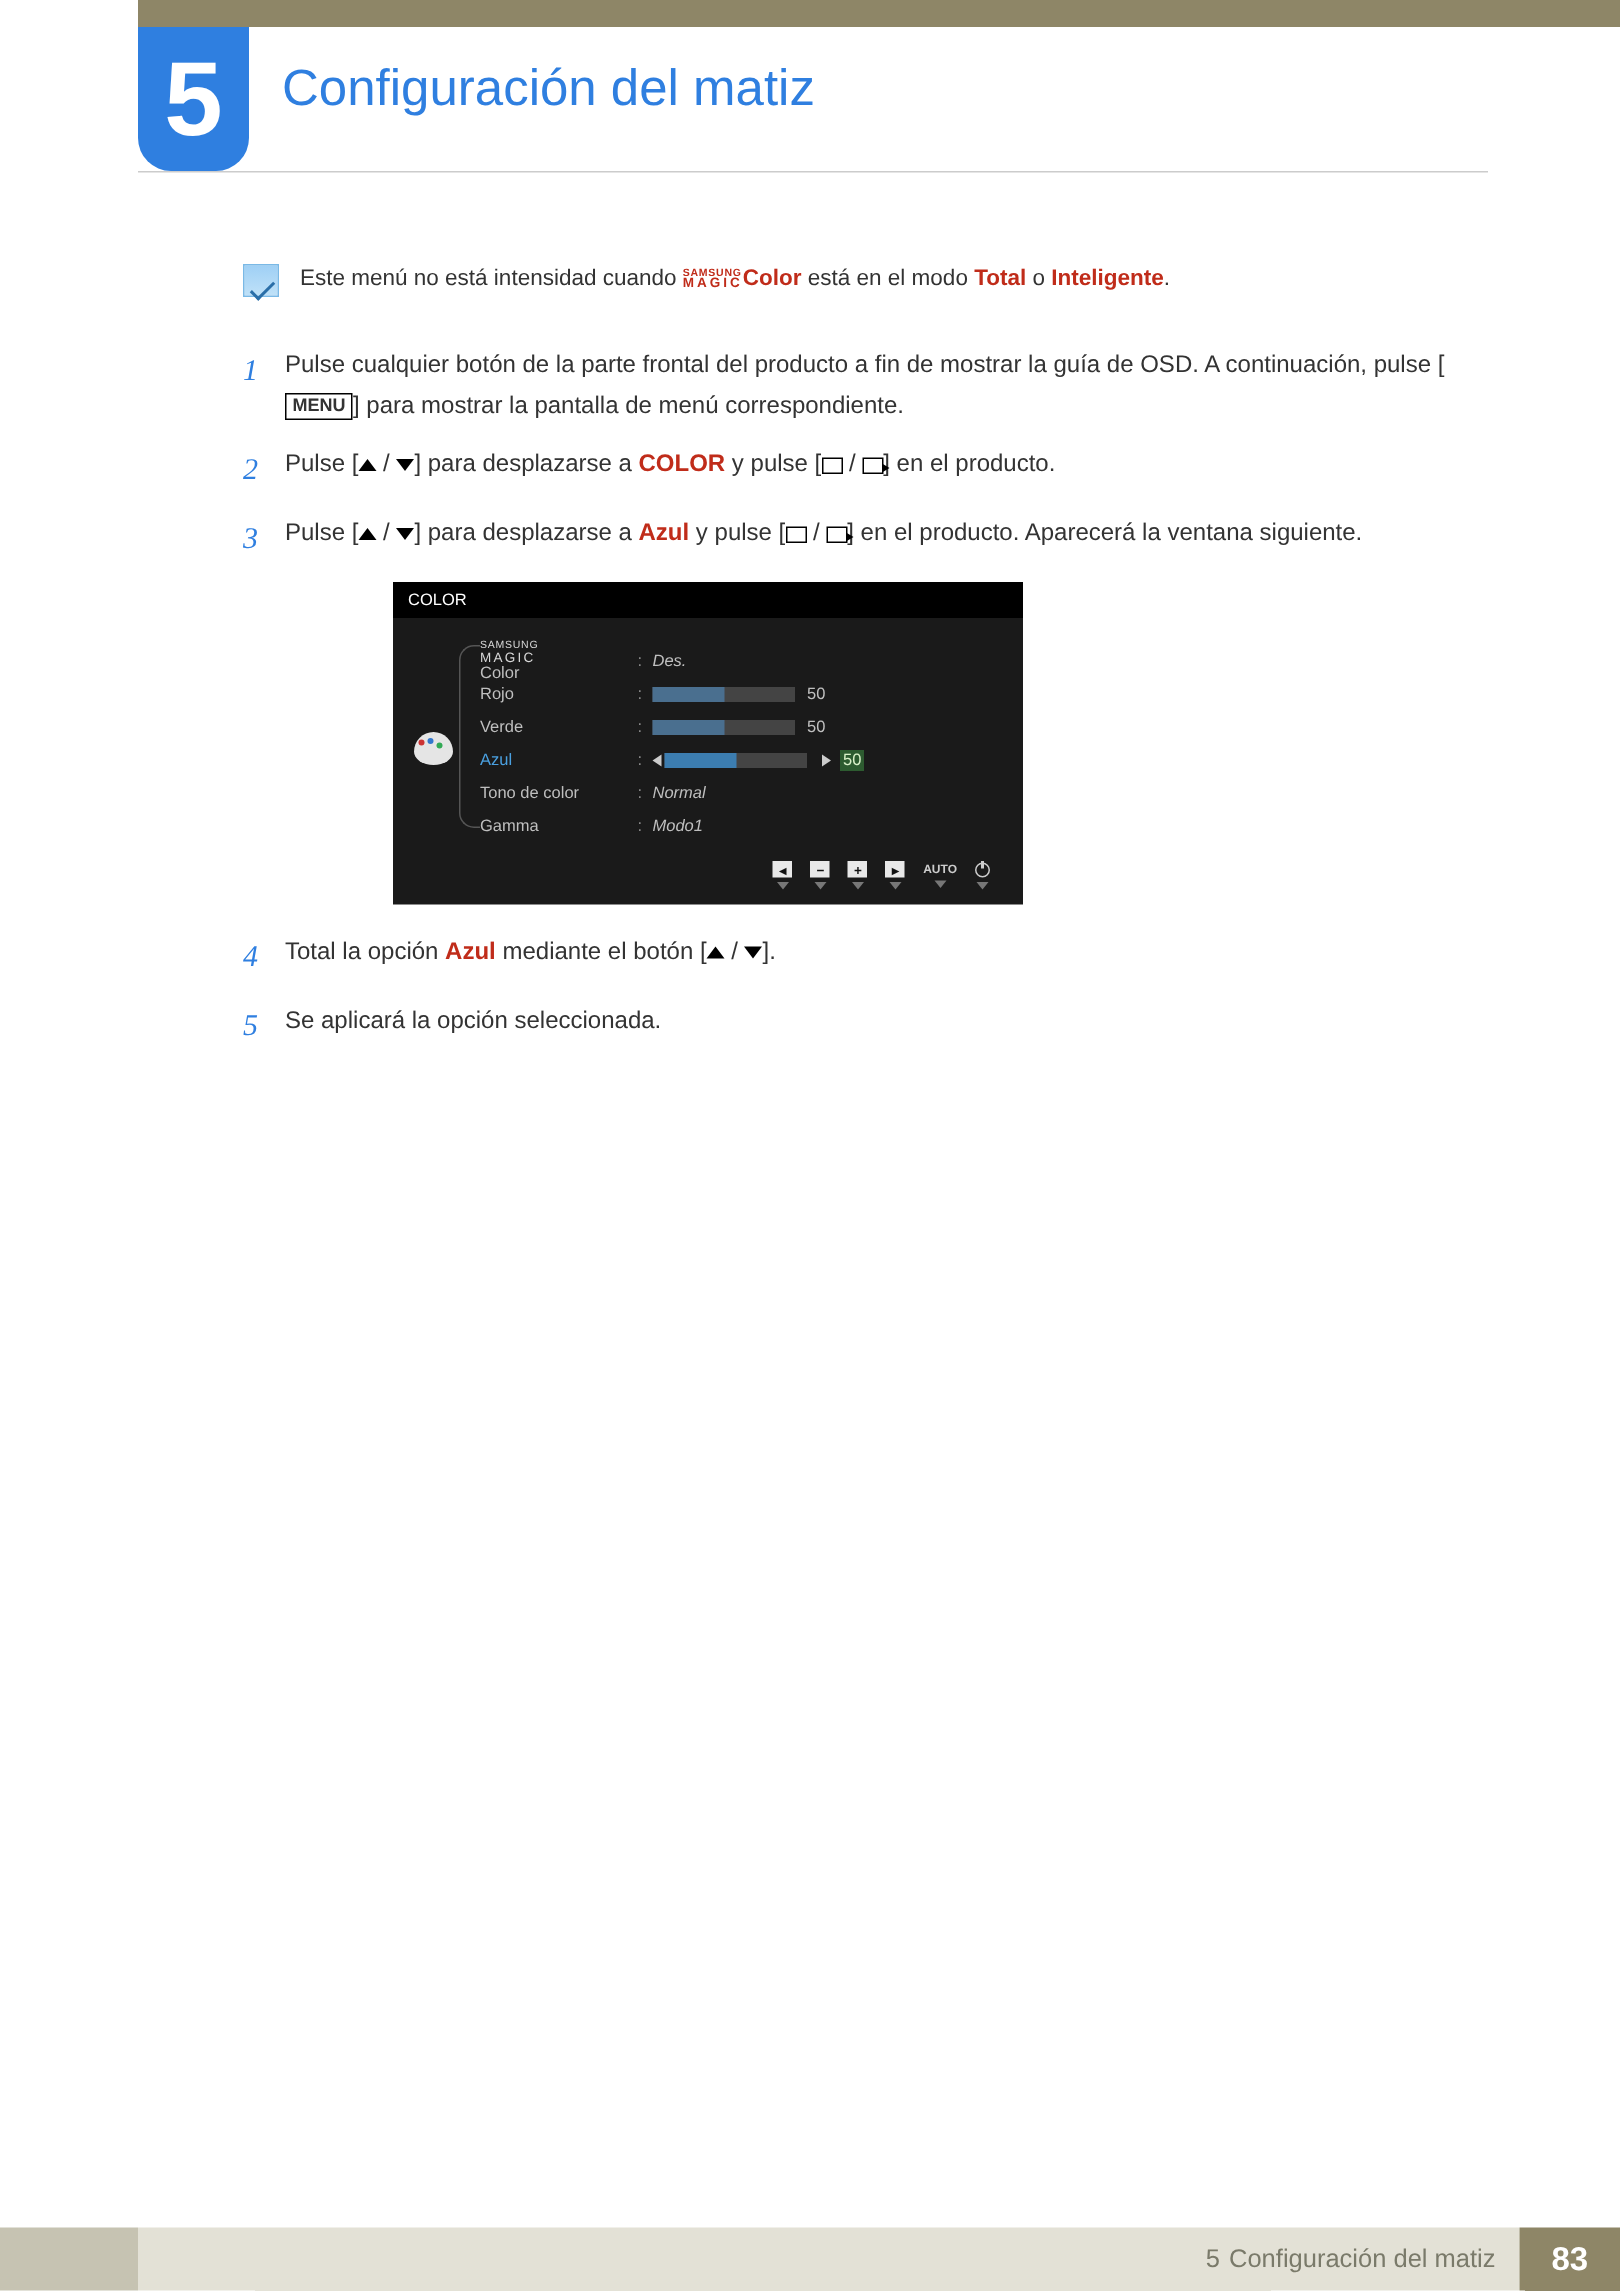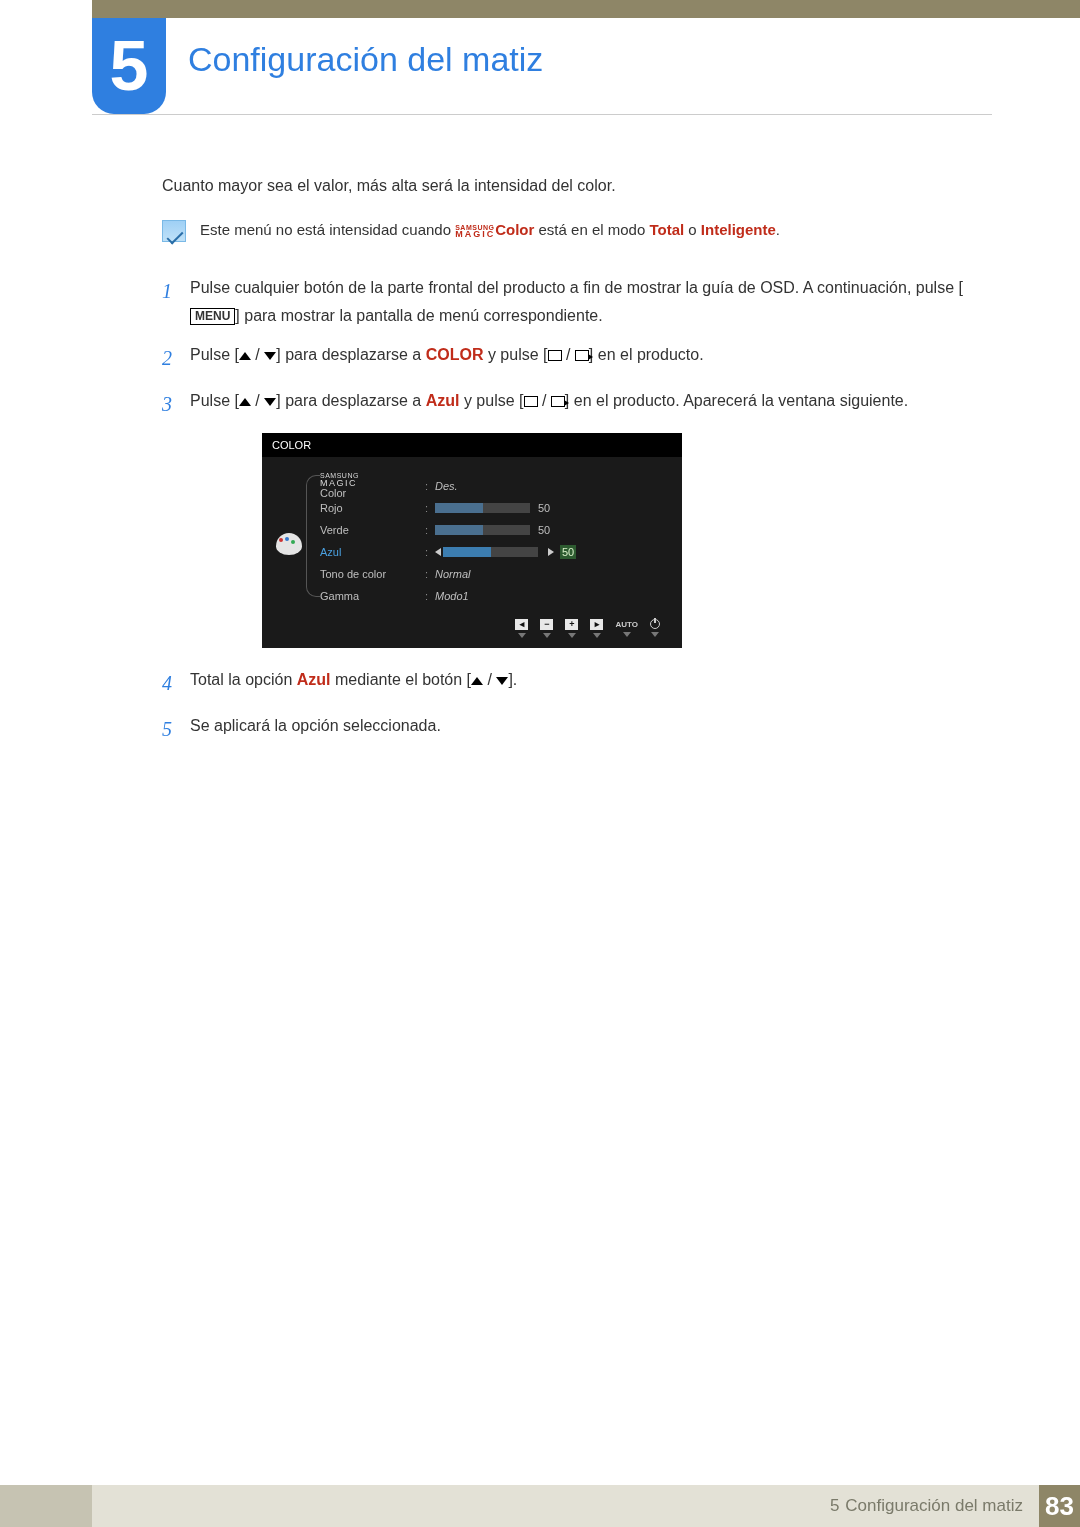--- a/index.html
+++ b/index.html
@@ -127,35 +127,34 @@
   .osd-power{ width:10px;height:10px;border:1.3px solid #ccc;border-radius:50%;position:relative;}
   .osd-power::after{content:"";position:absolute;left:3.4px;top:-2px;width:1.3px;height:5px;background:#ccc;}
 
   .footer{
     position:absolute; left:0; right:0; bottom:0; height:42px;
     display:flex; align-items:stretch;
   }
   .footer-left{ width:92px; background:#c6c3b2;}
   .footer-mid{ flex:1; background:#e3e1d6; display:flex; align-items:center; justify-content:flex-end; padding-right:16px; color:#7a7a6a; font-size:17px;}
   .footer-mid .chap-num{margin-right:6px;}
-  .footer-right{ width:41px; background:#8e8667; color:#fff; display:flex; align-items:center; justify-content:center; font-size:26px; font-weight:bold;}
+  .footer-right{ width:67px; background:#8e8667; color:#fff; display:flex; align-items:center; justify-content:center; font-size:22px; font-weight:bold;}
 </style>
 </head>
 <body>
 
 <div class="top-strip"></div>
 
 <div class="chapter-badge">5</div>
 <div class="chapter-title">Configuración del matiz</div>
 <div class="chapter-underline"></div>
 
 <div class="content">
 
 
-  <p class="para">Cuanto mayor sea el valor, más alta será la intensidad del color.</p>
 
   <div class="note-row">
     <div class="note-icon"></div>
     <div class="note-text">
       <span>Este menú no está intensidad cuando </span><span class="samsung-magic"><span class="s1">SAMSUNG</span><span class="s2">MAGIC</span></span><span class="bold-red">Color</span><span> está en el modo </span><span class="bold-red">Total</span><span> o </span><span class="bold-red">Inteligente</span><span>.</span>
     </div>
   </div>
 
 
   <div class="steps">

